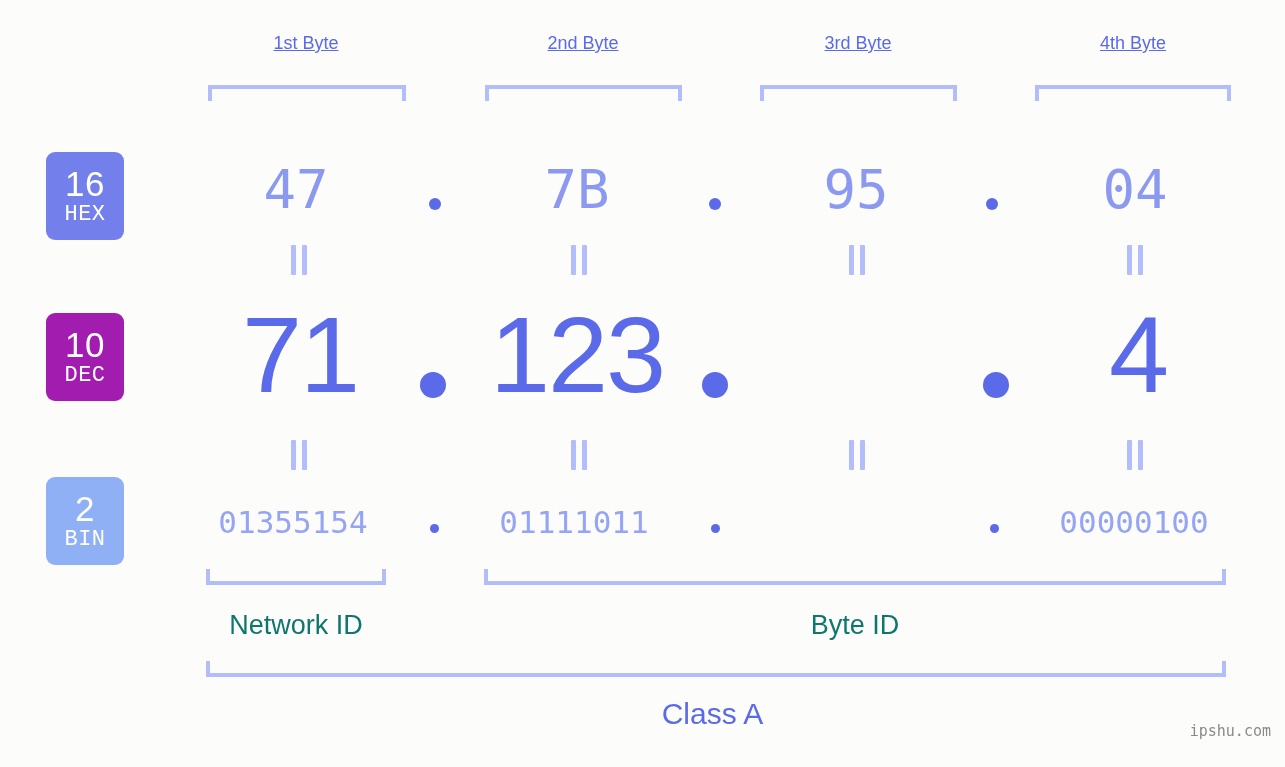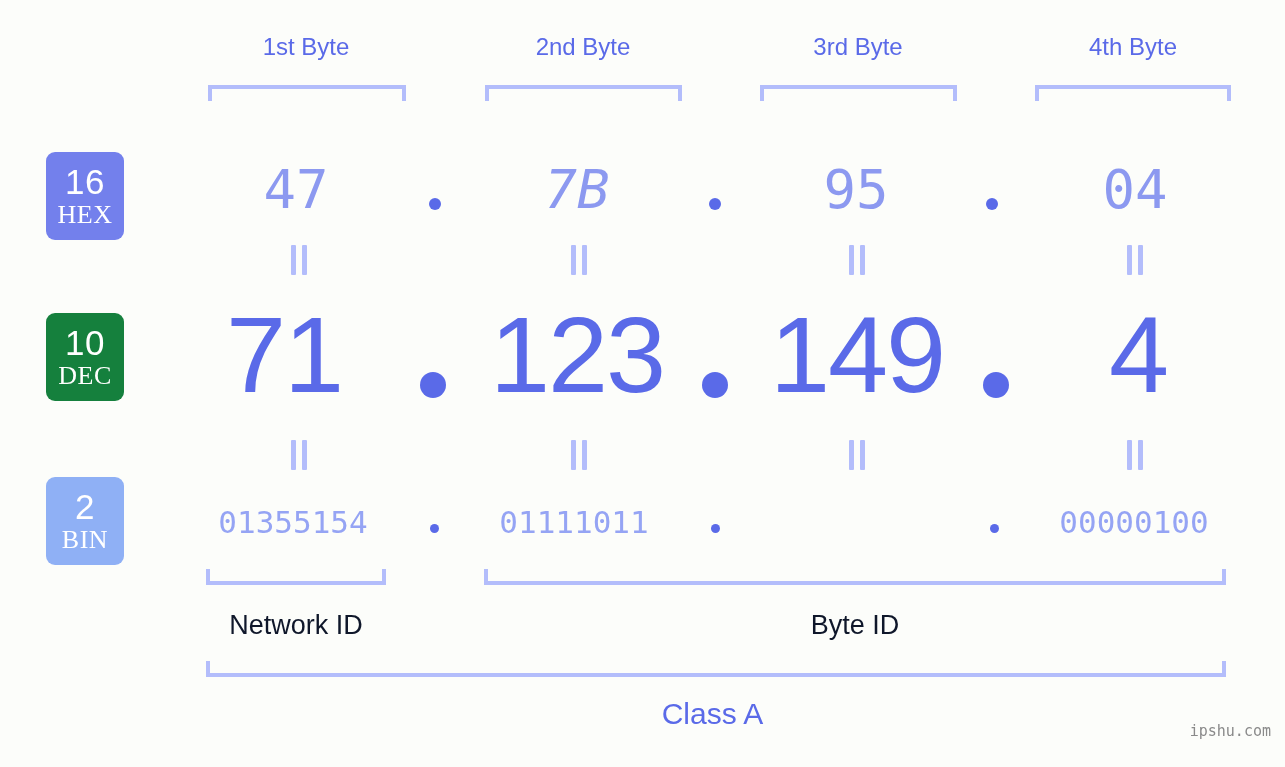--- a/index.html
+++ b/index.html
@@ -20,25 +20,26 @@
     height: 767px;
   }
 
   
   .byte-label {
     position: absolute;
     top: 33px;
     width: 200px;
     text-align: center;
     font-family: "Liberation Sans", sans-serif;
-    font-size: 24px;
+    font-size: 18px;
     font-weight: 400;
     color: #5a6ae8;
     letter-spacing: 0px;
     white-space: nowrap;
+    text-decoration: underline;
   }
 
   
   .bracket-top {
     position: absolute;
     height: 16px;
     border-top: 4px solid #b3bdfb;
     border-left: 4px solid #b3bdfb;
     border-right: 4px solid #b3bdfb;
     box-sizing: border-box;
@@ -67,28 +68,28 @@
     justify-content: center;
     line-height: 1;
   }
   .badge .num {
     font-family: "Liberation Sans", sans-serif;
     font-size: 35px;
     font-weight: 400;
     letter-spacing: 0.5px;
   }
   .badge .sub {
-    font-family: Liberation Serif, serif;
-    font-size: 26px;
+    font-family: Liberation Mono, monospace;
+    font-size: 22px;
     font-weight: 400;
     margin-top: 3px;
     letter-spacing: 0.5px;
   }
   #badge-hex { top: 152px; background: #7380ec; text-align: center; }
-  #badge-dec { top: 313px; background: #15803d; }
+  #badge-dec { top: 313px; background: #a21caf; }
   #badge-bin { top: 477px; background: #8fb0f5; }
 
   
   .cell {
     position: absolute;
     text-align: center;
     white-space: nowrap;
   }
 
   
@@ -154,21 +155,21 @@
   .eq-row2 { top: 440px; }
 
   
   .id-label {
     position: absolute;
     top: 610px;
     text-align: center;
     font-family: "Liberation Sans", sans-serif;
     font-size: 27px;
     font-weight: 400;
-    color: #0f172a;
+    color: #0f766e;
     white-space: nowrap;
   }
 
   
   #class-label {
     position: absolute;
     top: 697px;
     left: 0;
     width: 1425px;
     text-align: center;
@@ -213,21 +214,21 @@
     <span class="num">10</span>
     <span class="sub">DEC</span>
   </div>
   <div class="badge" id="badge-bin">
     <span class="num">2</span>
     <span class="sub">BIN</span>
   </div>
 
   <div class="cell hex-val" style="left:196px;">47</div>
   <div class="dot dot-hex" style="left:429px;"></div>
-  <div class="cell hex-val" style="left:477px;font-style:italic;">7B</div>
+  <div class="cell hex-val" style="left:477px;">7B</div>
   <div class="dot dot-hex" style="left:709px;"></div>
   <div class="cell hex-val" style="left:756px;">95</div>
   <div class="dot dot-hex" style="left:986px;"></div>
   <div class="cell hex-val" style="left:1035px;">04</div>
 
   <div class="eq eq-row1" style="left:290px;">
     <span class="a"></span>
       <span class="b"></span>
   </div>
   <div class="eq eq-row1" style="left:570px;">
@@ -236,25 +237,24 @@
   </div>
   <div class="eq eq-row1" style="left:848px;">
     <span class="a"></span>
       <span class="b"></span>
   </div>
   <div class="eq eq-row1" style="left:1126px;">
     <span class="a"></span>
       <span class="b"></span>
   </div>
 
-  <div class="cell dec-val" style="left:184px;">71</div>
+  <div class="cell dec-val" style="left:200px;">71</div>
   <div class="dot dot-dec" style="left:420px;"></div>
   <div class="cell dec-val" style="left:477px;">123</div>
   <div class="dot dot-dec" style="left:702px;"></div>
-  <div class="cell dec-val" style="left:757px;">149</div>
   <div class="dot dot-dec" style="left:983px;"></div>
   <div class="cell dec-val" style="left:1038px;">4</div>
 
   <div class="eq eq-row2" style="left:290px;">
     <span class="a"></span>
       <span class="b"></span>
   </div>
   <div class="eq eq-row2" style="left:570px;">
     <span class="a"></span>
       <span class="b"></span>

